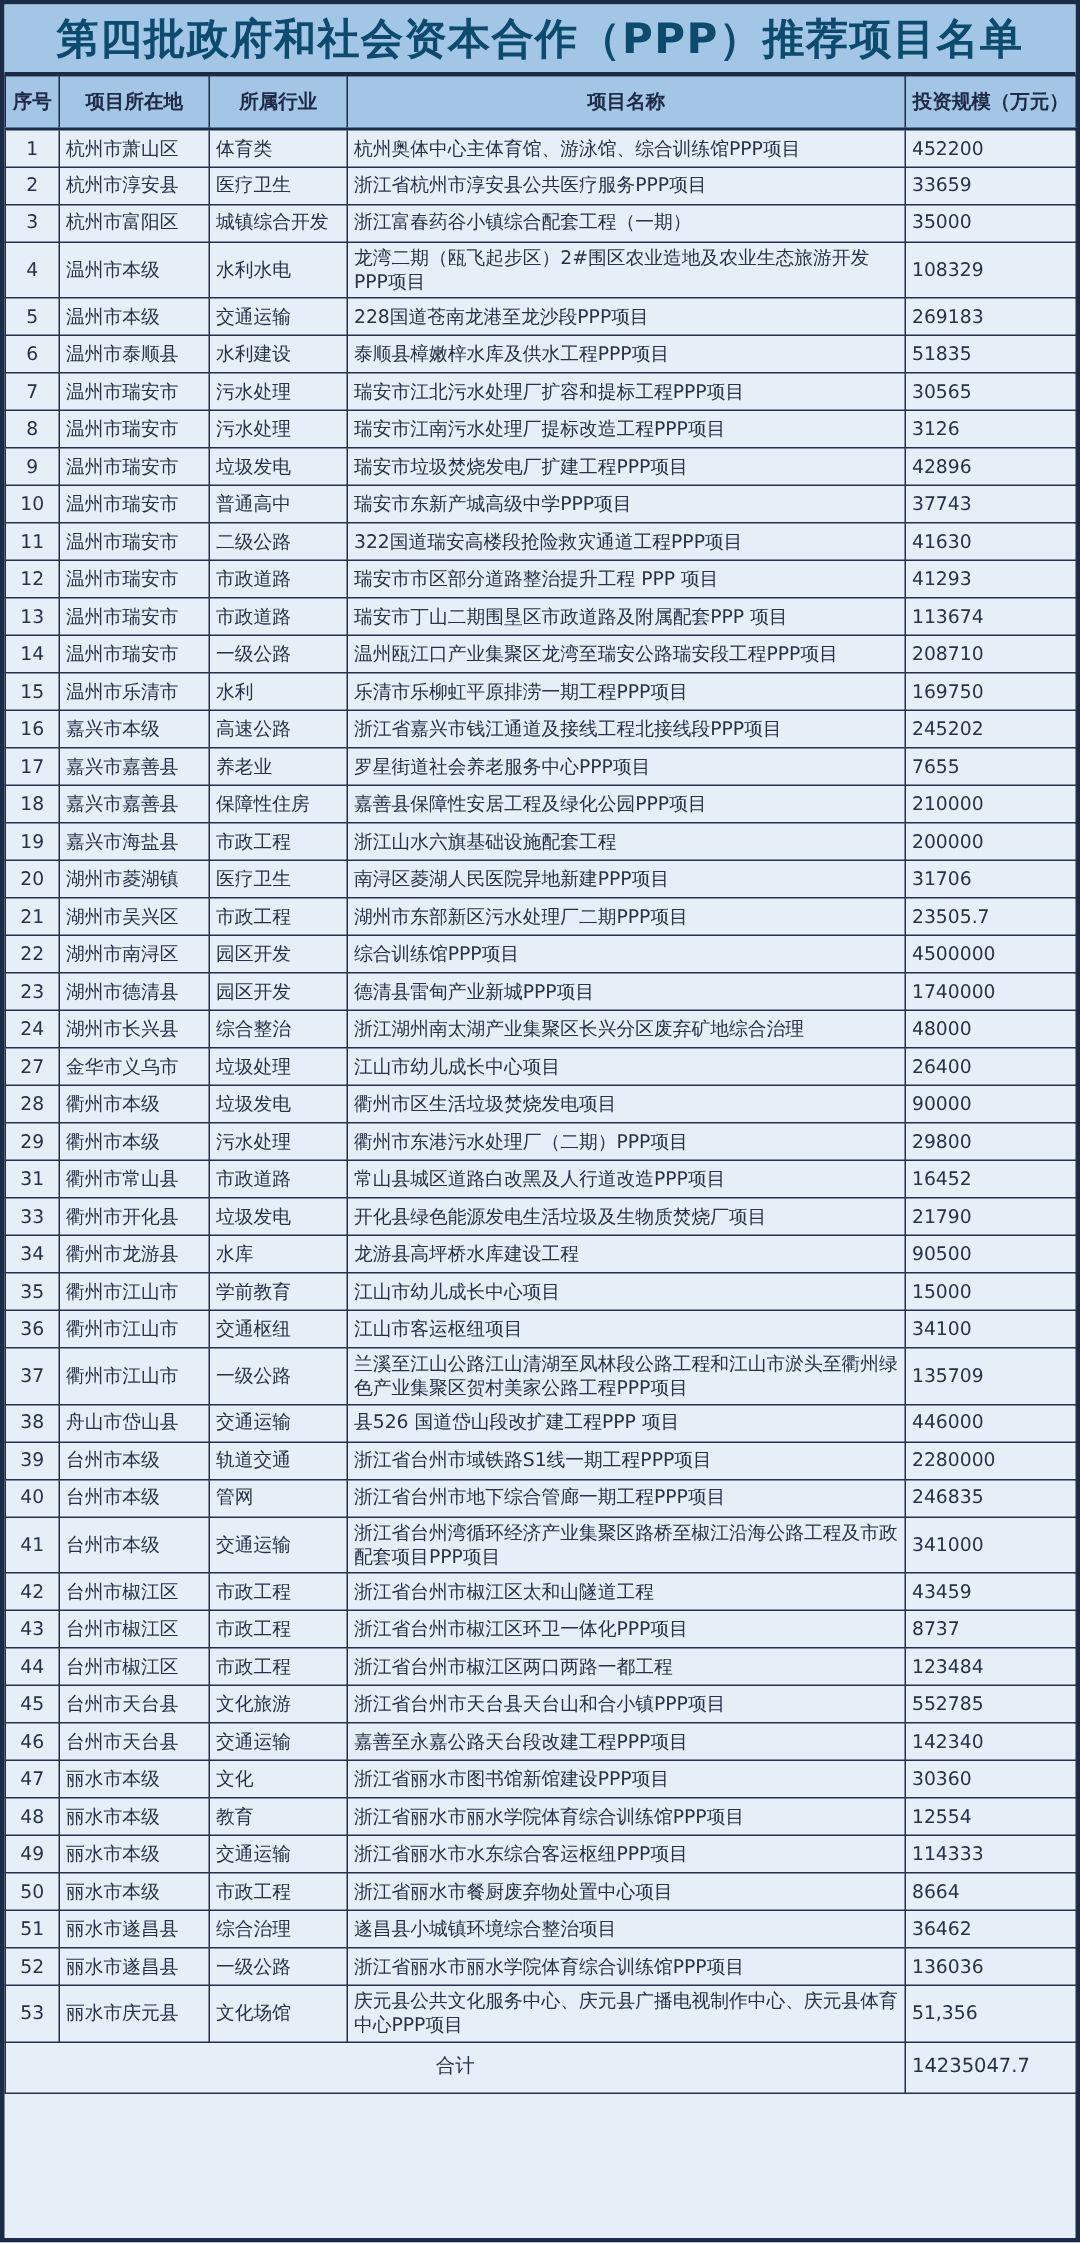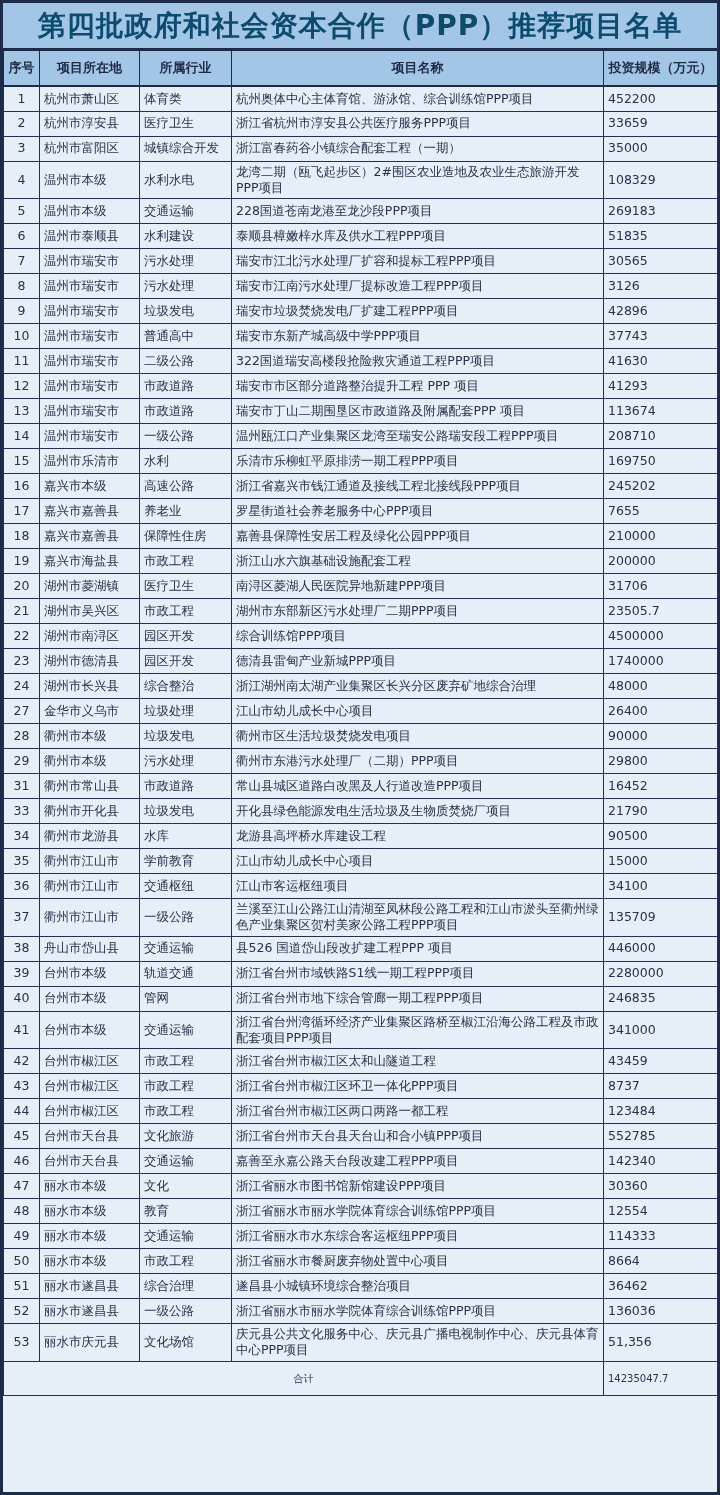--- a/index.html
+++ b/index.html
@@ -25,21 +25,21 @@
     border:1px solid #1c2b47;border-bottom:2px solid #1c2b47;
     height:30px;padding:2px 1px;text-align:center;
   }
   td{
     border:1px solid #24304d;color:#27324a;font-size:12.5px;
     padding:2px 4px;line-height:1.3;height:25px;box-sizing:border-box;
     background:#e6eef7;overflow:hidden;
   }
   td.no{text-align:center;}
   td.loc,td.ind,td.name,td.inv{text-align:left;}
-  tr.total-row td{height:34px;font-size:10px;}
+  tr.total-row td{height:34px;font-size:13px;}
   tr.total-row td.total-label{text-align:center;font-weight:normal;}
 </style>
 </head>
 <body>
 
 <div class="sheet">
   <div class="title-band">第四批政府和社会资本合作（PPP）推荐项目名单</div>
 
   <table>
     <colgroup>

